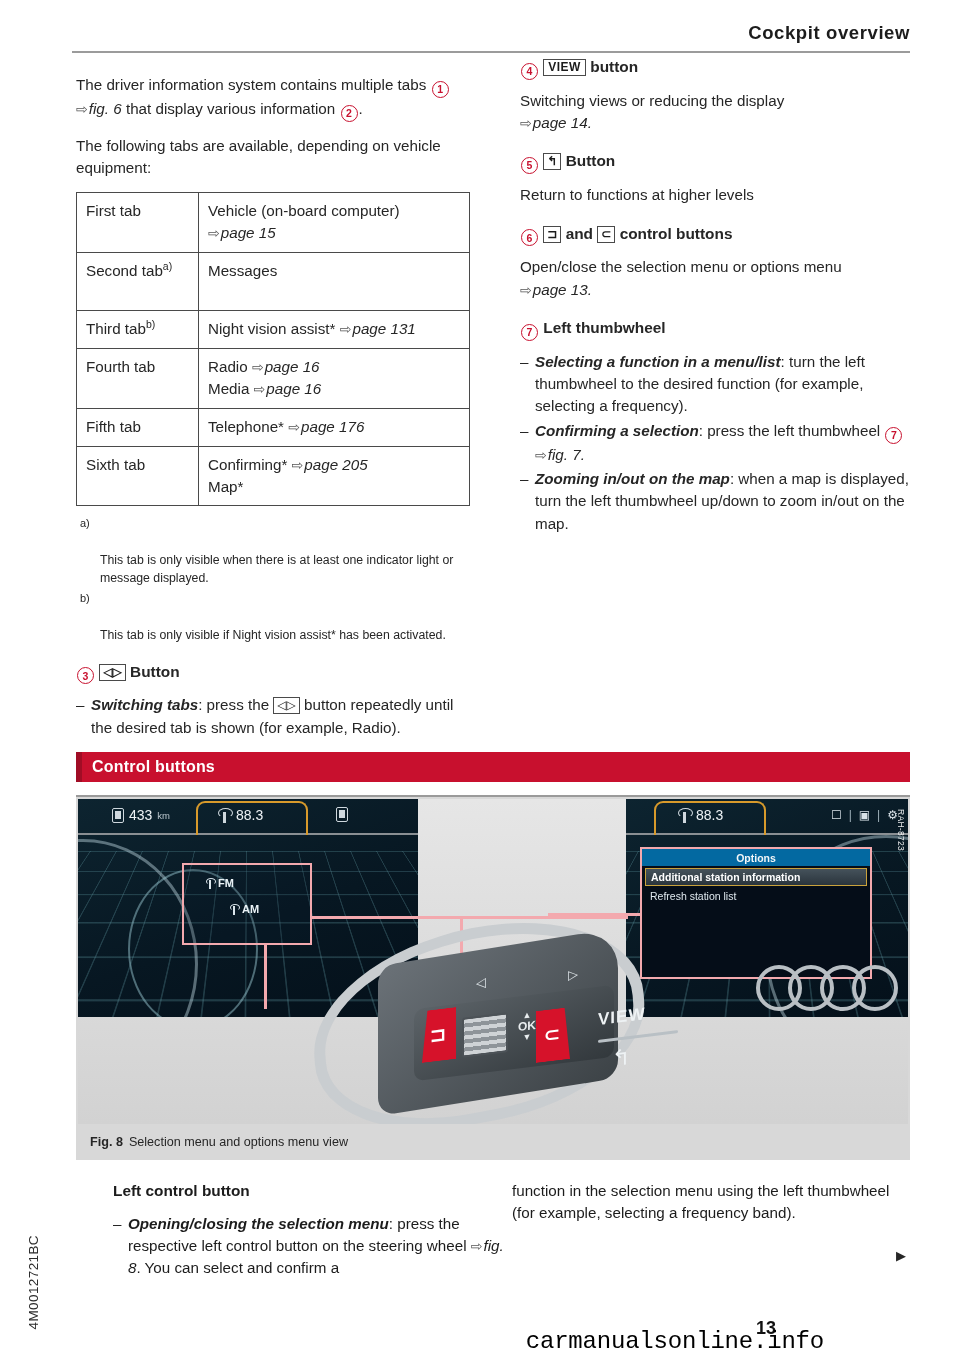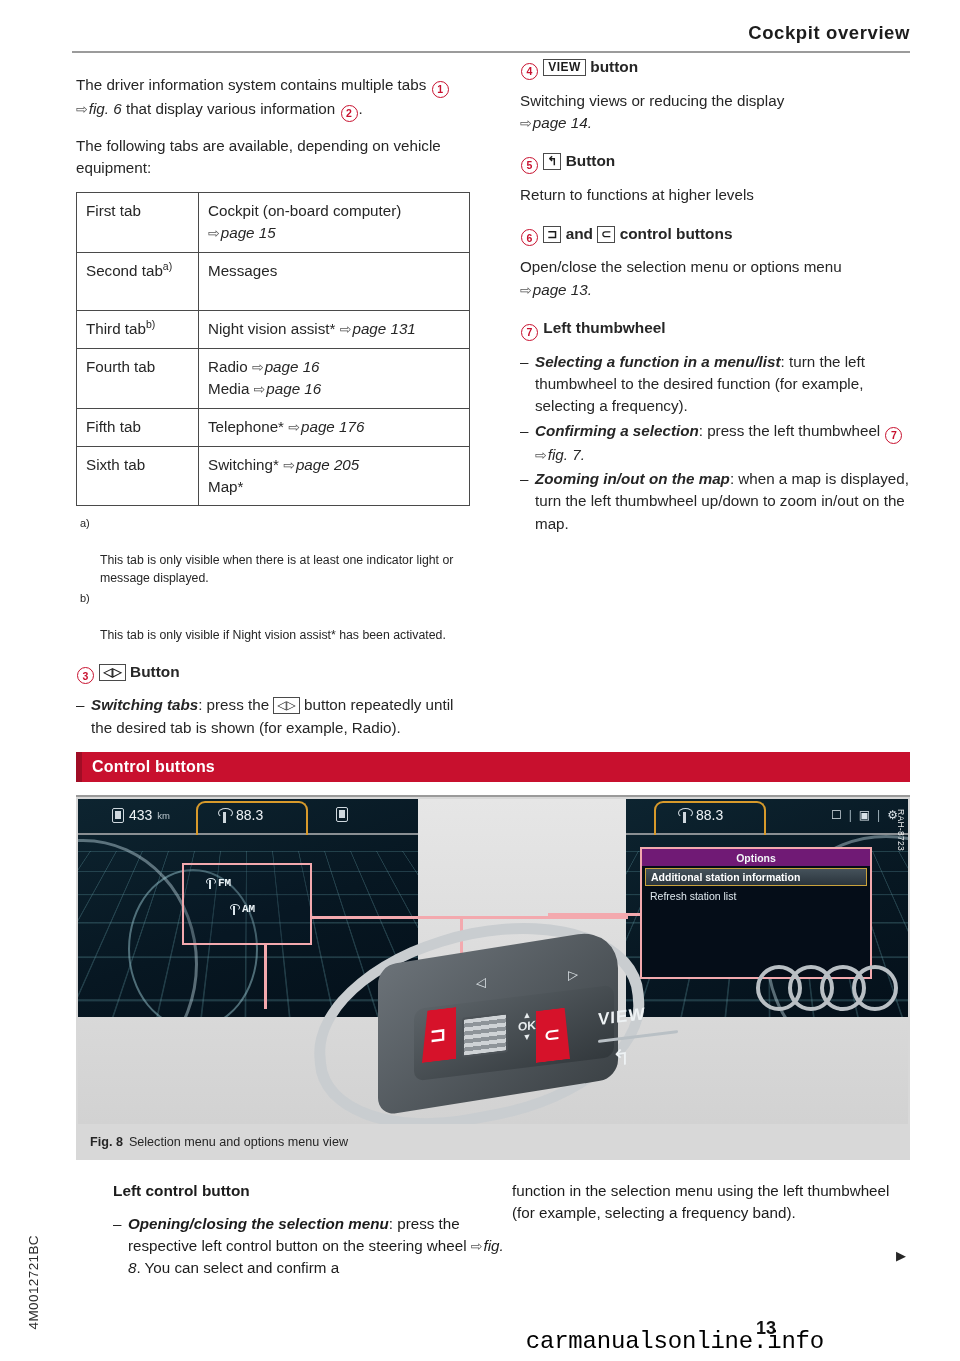--- a/index.html
+++ b/index.html
@@ -252,21 +252,20 @@
     border-radius: 50%;
     background: transparent;
   }
 
   
   .sel-menu {
     position: absolute;
     left: 104px; top: 64px; width: 130px; height: 82px;
     border: 2px solid #f3a9ae;
     background: rgba(10,30,42,.18);
-    font-family: Liberation Mono, monospace;
   }
   .sel-opt {
     position: absolute; color: #eaf2f6; font-size: 11px; font-weight: bold;
     display:flex; align-items:center; gap:4px;
   }
   .sel-opt .mini-ant {
     display:inline-block; width:8px; height:11px; position:relative;
   }
   .sel-opt .mini-ant::before{
     content:""; position:absolute; left:3px; top:2px; width:2px; height:9px; background:#dbe6ec;
@@ -278,21 +277,21 @@
 
   
   .opt-menu {
     position: absolute;
     left: 14px; top: 48px; width: 232px; height: 132px;
     border: 2px solid #f3a9ae;
     background: #050d18;
   }
   .opt-title {
     height: 17px;
-    background: #701a75;
+    background: #0369a1;
     color: #f2f6f8;
     font-size: 10.5px;
     font-weight: bold;
     display: flex; align-items: center; justify-content: center;
   }
   .opt-row {
     font-size: 10.5px;
     color: #dfe8ee;
     padding: 2px 5px;
     margin: 2px 3px 0 3px;
@@ -470,21 +469,21 @@
       <span class="circ">2</span><span>.</span>
     </p>
 
     <p class="para">The following tabs are available, depending on vehicle equipment:</p>
 
     <table class="tabs-table">
       <tbody>
         <tr>
           <td class="c1"><span>First tab</span></td>
           <td>
-            <span>Cockpit (on-board computer)</span><br>
+            <span>Vehicle (on-board computer)</span><br>
             <span class="arr">⇨</span><span class="italic">page 15</span>
           </td>
         </tr>
         <tr>
           <td class="c1"><span>Second tab</span><sup class="fn">a)</sup></td>
           <td>
             <span>Messages</span>
             <div style="height:21px"></div>
           </td>
         </tr>
@@ -507,21 +506,21 @@
         <tr>
           <td class="c1"><span>Fifth tab</span></td>
           <td>
             <span>Telephone*</span>
             <span class="arr">⇨</span><span class="italic">page 176</span>
           </td>
         </tr>
         <tr>
           <td class="c1"><span>Sixth tab</span></td>
           <td>
-            <span>Switching*</span>
+            <span>Confirming*</span>
             <span class="arr">⇨</span><span class="italic">page 205</span><br>
             <span>Map*</span>
           </td>
         </tr>
       </tbody>
     </table>
 
     <div class="footnotes">
       <div class="footnote">
         <div class="fn-mark"><sup>a)</sup></div>

